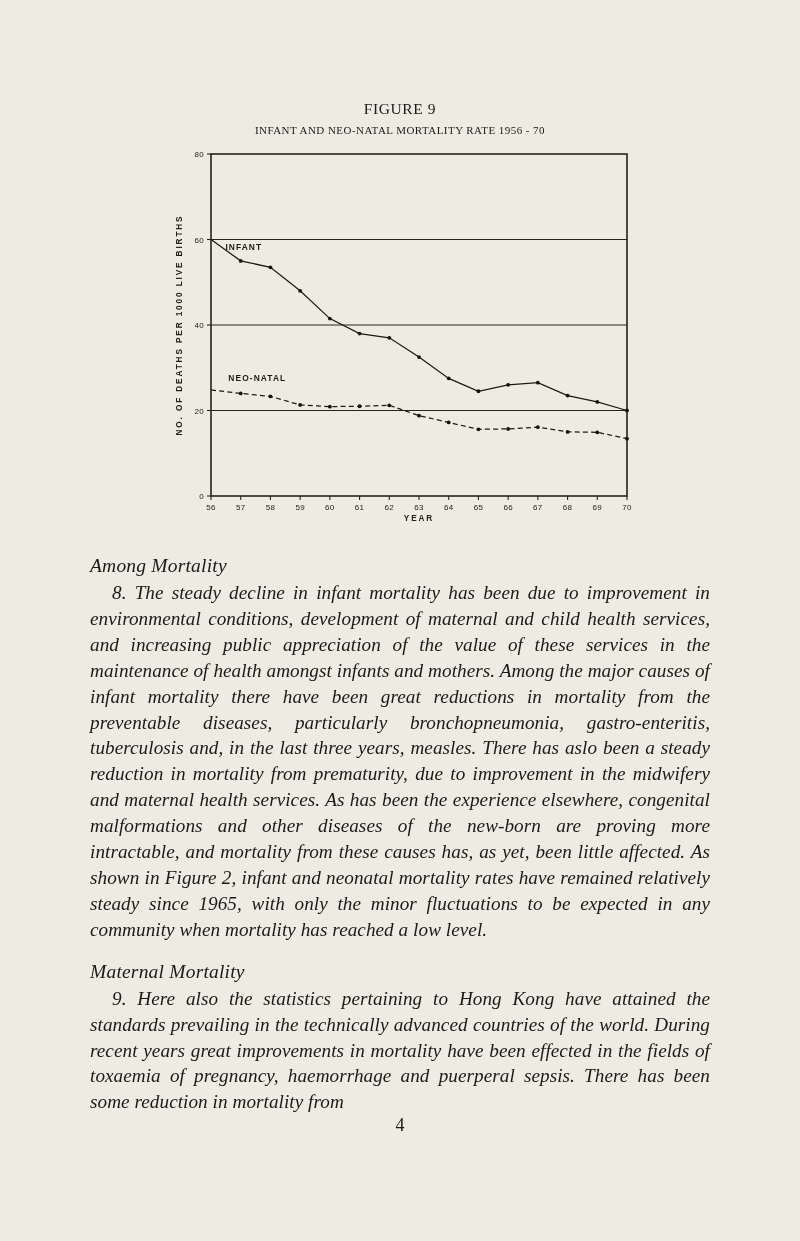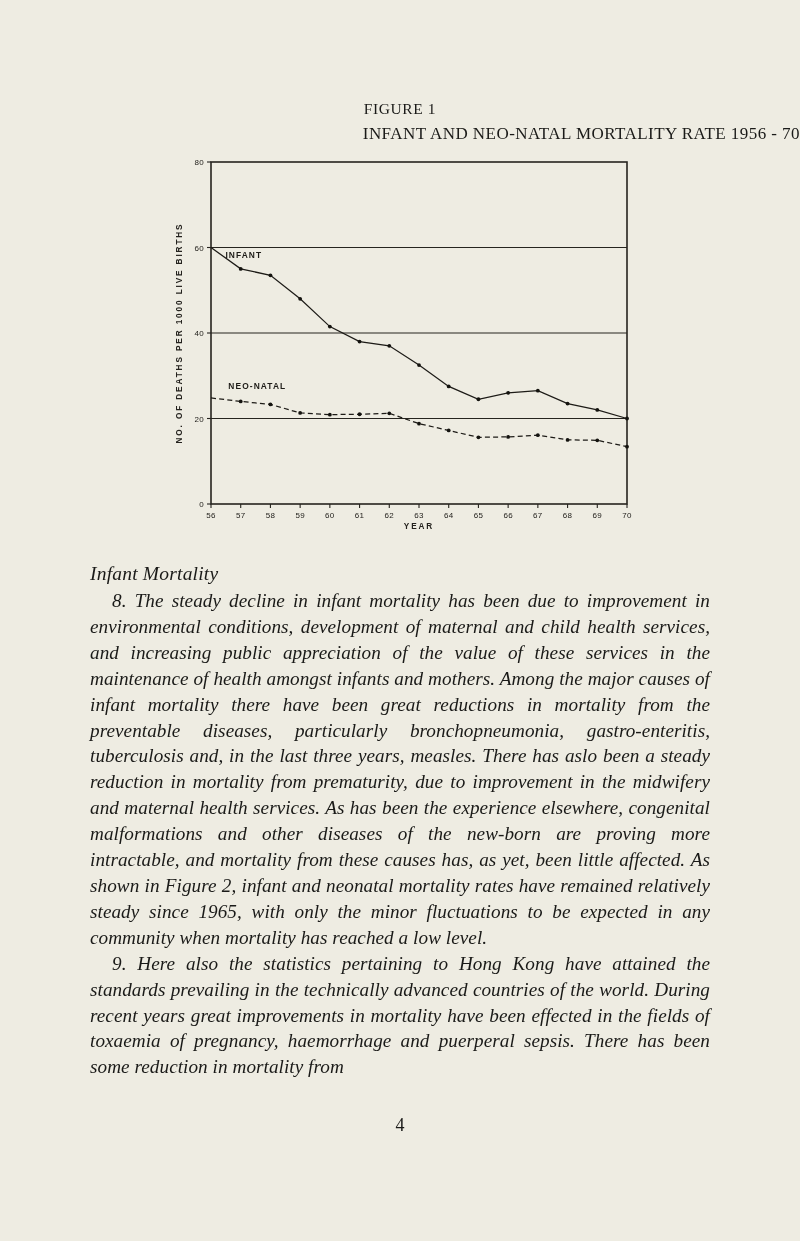--- a/index.html
+++ b/index.html
@@ -27,22 +27,22 @@
     padding-top: 100px;
   }
   .fig-number {
     text-align: center;
     font-size: 15.5px;
     letter-spacing: 0.6px;
     font-weight: 400;
     margin: 0 0 6px 0;
   }
   .fig-caption {
-    text-align: right;
-    font-size: 17px;
+    text-align: center;
+    font-size: 11px;
     letter-spacing: 0.45px;
     margin: 0 0 10px 0;
     font-weight: 400;
   }
 
   .chart-wrap {
     width: 800px;
     display: block;
   }
   svg.chart {
@@ -120,21 +120,21 @@
     font-size: 18px;
     font-family: "Liberation Serif", serif;
   }
 </style>
 </head>
 <body>
 
 <div class="page">
 
   <div class="figure-block">
-    <div class="fig-number">FIGURE 1</div>
+    <div class="fig-number">FIGURE 9</div>
     <div class="fig-caption">INFANT AND NEO-NATAL MORTALITY RATE 1956 - 70</div>
 
     <div class="chart-wrap">
       <svg class="chart" id="chart-svg" width="470" height="395" viewBox="0 0 470 395">
           <rect x="46" y="8" width="416" height="342" class="frame"></rect>
           <line x1="46" x2="462" y1="264.5" y2="264.5" class="grid-line"></line>
           <line x1="46" x2="462" y1="179" y2="179" class="grid-line"></line>
           <line x1="46" x2="462" y1="93.5" y2="93.5" class="grid-line"></line>
           <line x1="42" x2="46" y1="350" y2="350" class="tick-mark"></line>
           <text x="39" y="353" text-anchor="end" class="tick-label">0</text>
@@ -209,20 +209,21 @@
           <circle cx="402.57142857142856" cy="285.875" r="1.9" class="pt"></circle>
           <circle cx="432.2857142857143" cy="286.3025" r="1.9" class="pt"></circle>
           <circle cx="462" cy="292.715" r="1.9" class="pt"></circle>
           <text x="63.371428571429924" y="234.575" class="series-label">NEO-NATAL</text>
         </svg>
     </div>
   </div>
 
   <div class="body-col">
 
-    <h2 class="sec-head">Infant Mortality</h2>
+    <h2 class="sec-head">Among Mortality</h2>
     <p class="para"><span class="lead">8.</span> <span>The steady decline in infant mortality has been due to improvement in environmental conditions, development of maternal and child health services, and increasing public appreciation of the value of these services in the maintenance of health amongst infants and mothers. Among the major causes of infant mortality there have been great reductions in mortality from the preventable diseases, particularly bronchopneumonia, gastro-enteritis, tuberculosis and, in the last three years, measles. There has aslo been a steady reduction in mortality from prematurity, due to improvement in the midwifery and maternal health services. As has been the experience elsewhere, congenital malformations and other diseases of the new-born are proving more intractable, and mortality from these causes has, as yet, been little affected. As shown in Figure 2, infant and neonatal mortality rates have remained relatively steady since 1965, with only the minor fluctuations to be expected in any community when mortality has reached a low level.</span></p>
 
+    <h2 class="sec-head second">Maternal Mortality</h2>
     <p class="para"><span class="lead">9.</span> <span>Here also the statistics pertaining to Hong Kong have attained the standards prevailing in the technically advanced countries of the world. During recent years great improvements in mortality have been effected in the fields of toxaemia of pregnancy, haemorrhage and puerperal sepsis. There has been some reduction in mortality from</span></p>
   </div>
 
   <div class="pageno">4</div>
 </div>
 
 </body></html>

